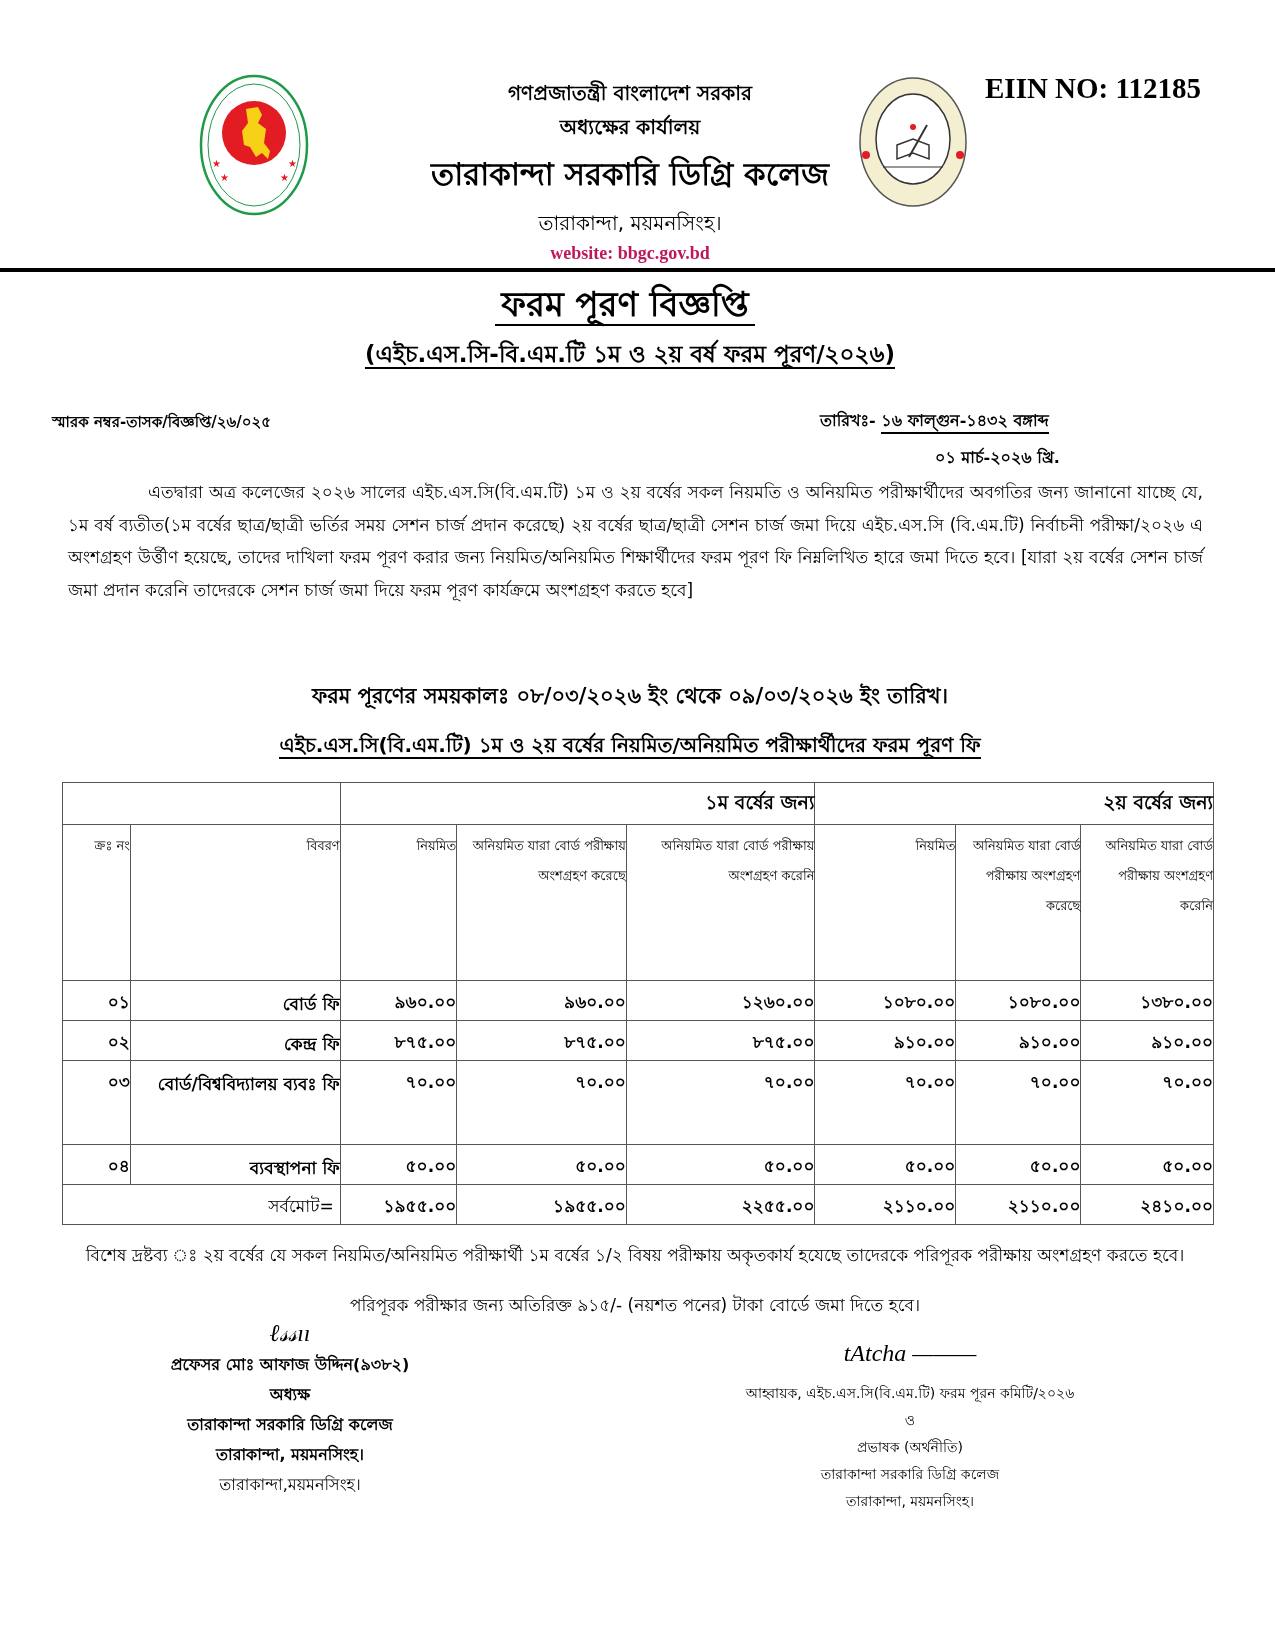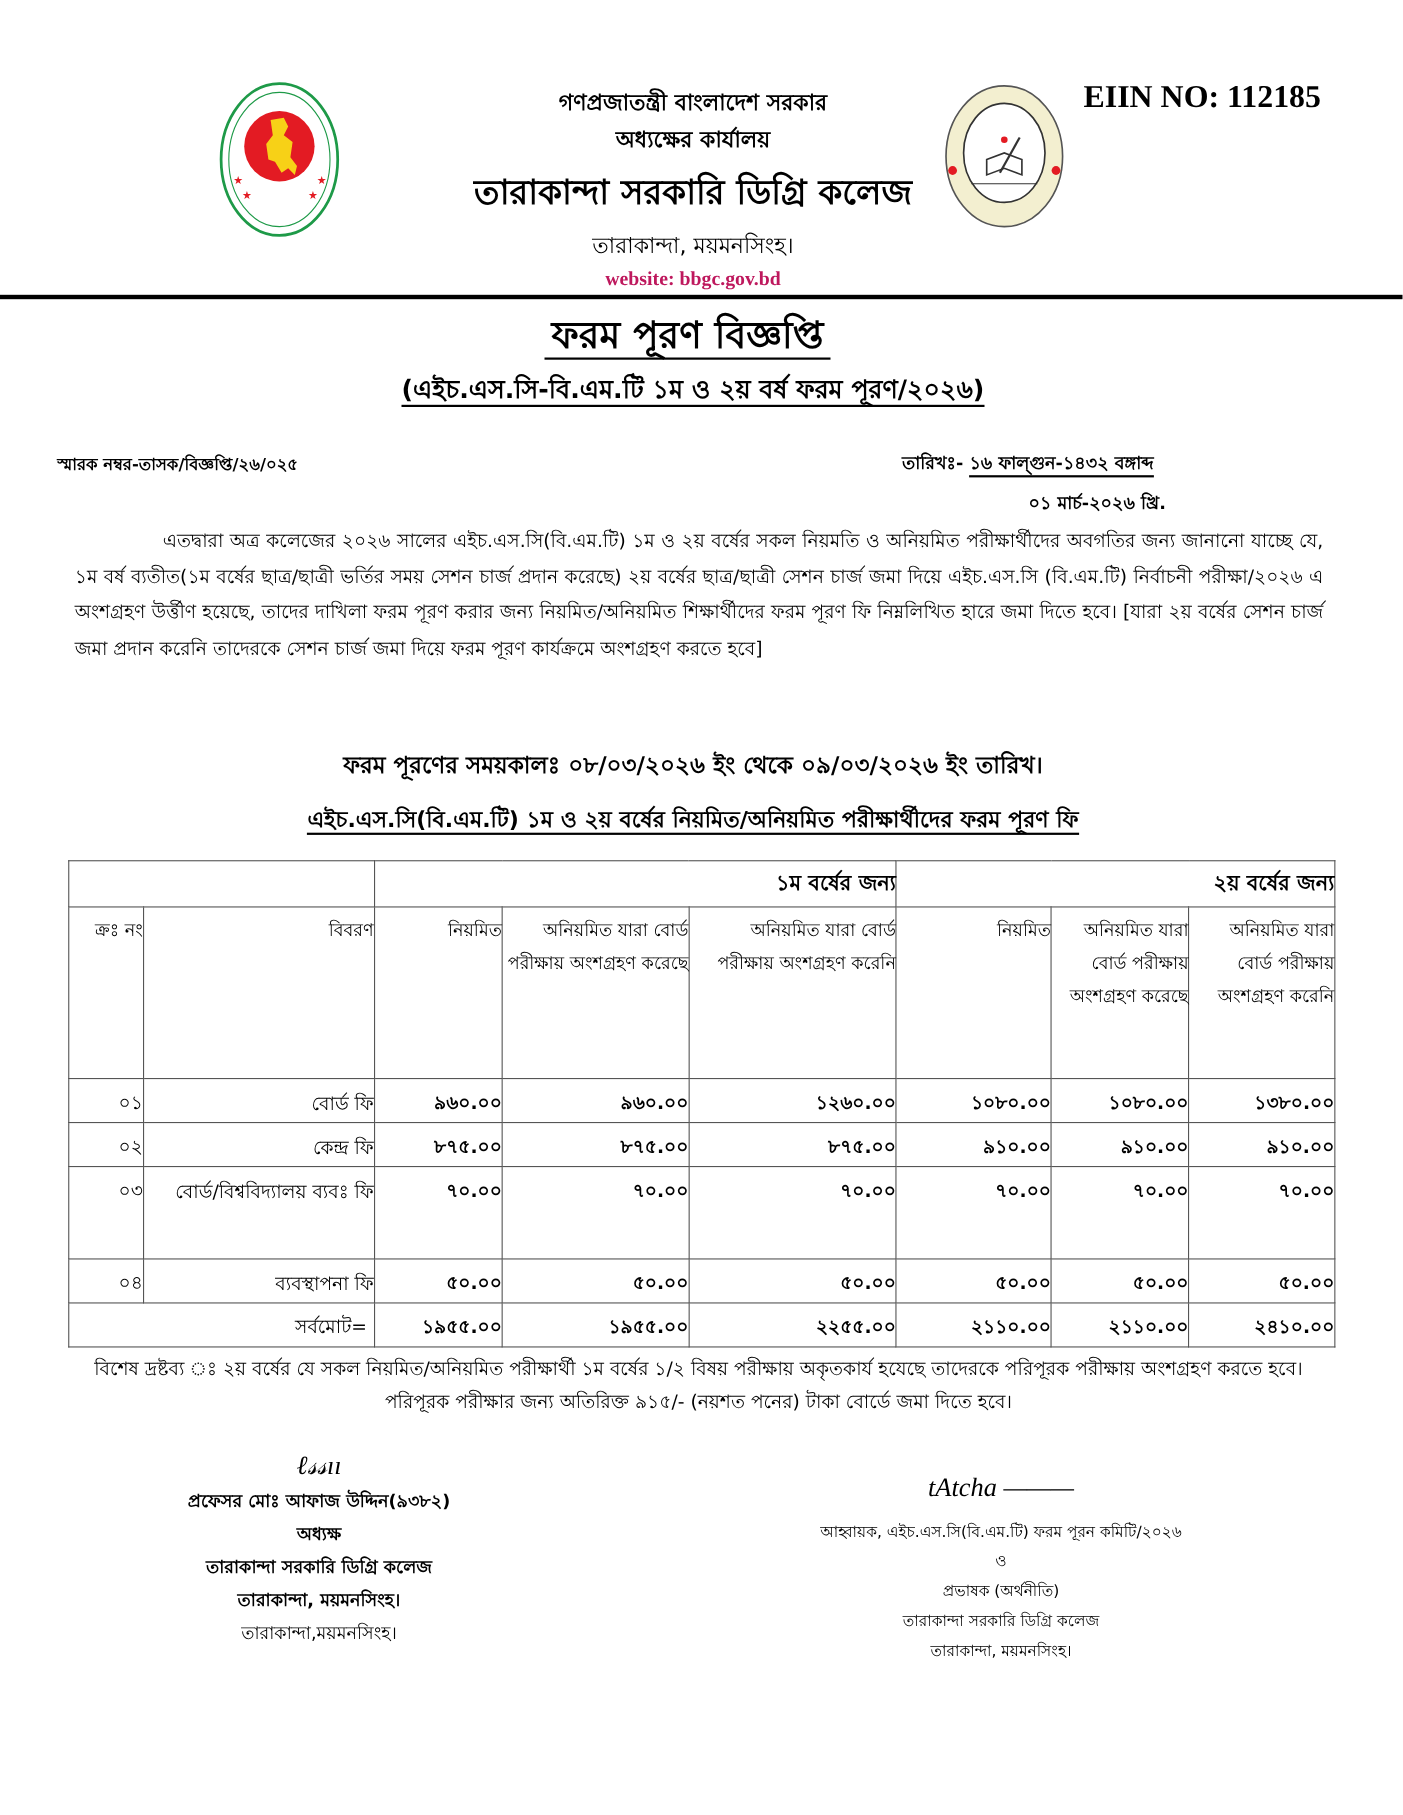--- a/index.html
+++ b/index.html
@@ -32,29 +32,29 @@
 
   .para { left: 68px; width: 1135px; top: 476px; font-size: 17px; line-height: 32.5px; text-align: justify; text-indent: 80px; }
   .period { left: 60px; width: 1140px; top: 680px; font-size: 21px; font-weight: bold; }
   .tbl-title { left: 60px; width: 1140px; top: 730px; font-size: 20px; font-weight: bold; }
   .tbl-title span { border-bottom: 2px solid #000; }
 
   
   table.fees { position: absolute; left: 62px; top: 782px; width: 1152px; border-collapse: collapse; font-size: 16px; }
   table.fees td, table.fees th { border: 1.5px solid #555; font-weight: normal; vertical-align: top; text-align: right; }
   table.fees .yearhead { height: 42px; font-size: 19px; font-weight: bold; vertical-align: middle; }
-  table.fees .colhead { height: 156px; padding-top: 6px; line-height: 30px; font-size: 16px; }
+  table.fees .colhead { height: 156px; padding-top: 6px; line-height: 30px; font-size: 13px; }
   table.fees .row td { height: 40px; padding-top: 8px; font-size: 17px; font-weight: bold; }
   table.fees .row.tall td { height: 84px; }
-  table.fees .row td.sl, table.fees .row td.desc { font-weight: normal; }
+  table.fees .row td.sl, table.fees .row td.desc { font-weight: bold; }
   table.fees .desc { line-height: 30px; }
   table.fees .total td { height: 40px; padding-top: 8px; font-size: 17px; font-weight: bold; }
   table.fees .total td.label { text-align: right; padding-right: 6px; font-weight: normal; }
 
-  .note { left: 60px; width: 1150px; top: 1230px; font-size: 17px; line-height: 30px; }
+  .note { left: 60px; width: 1150px; top: 1230px; font-size: 17px; line-height: 50px; }
 
   
   .sig-left { left: 110px; width: 360px; top: 1318px; font-size: 16px; line-height: 30px; }
   .sig-right { left: 700px; width: 420px; top: 1340px; font-size: 14px; line-height: 27px; }
   .signature { font-family: "Liberation Serif", serif; font-style: italic; font-size: 24px; height: 32px; }
   .bold { font-weight: bold; }
 </style>
 </head>
 <body>
 

